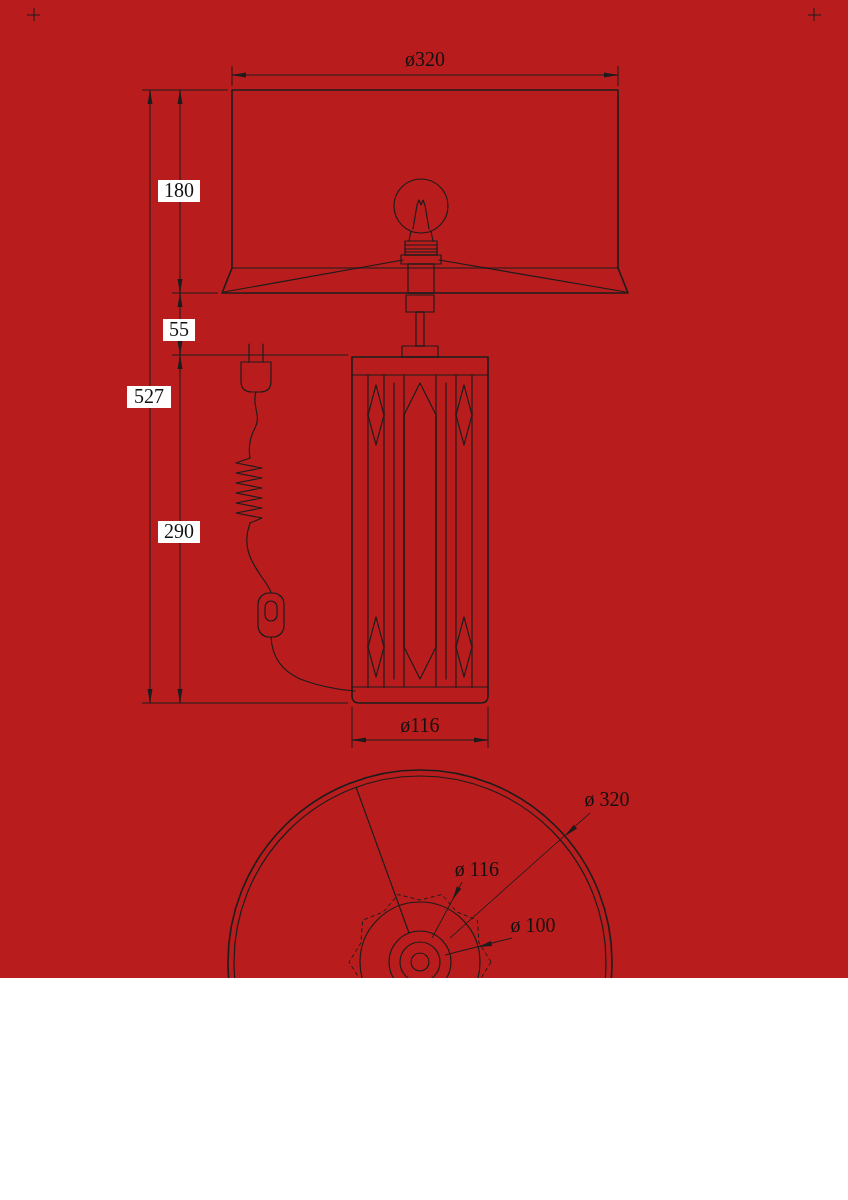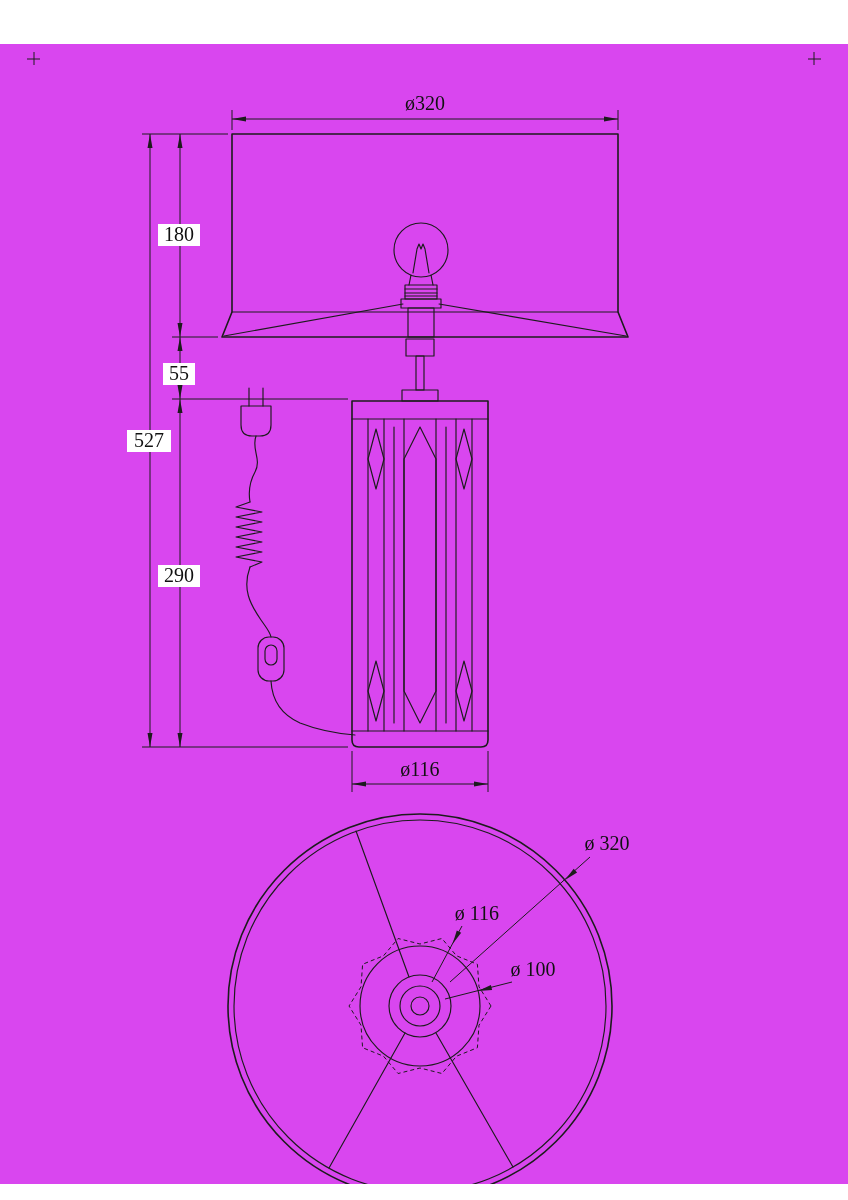--- a/index.html
+++ b/index.html
@@ -1,16 +1,16 @@
 <!DOCTYPE html>
 <html><head>
 <meta charset="utf-8">
 <style>
   html,body{margin:0;padding:0;background:#ffffff;}
-  .page{width:848px;height:1140px;background:#d946ef;position:relative;overflow:hidden;margin-top:44px;}
+  .page{width:848px;height:978px;background:#b91c1c;position:relative;overflow:hidden;}
   svg{display:block;}
   .ol{fill:none;stroke:#1c1c1c;stroke-width:1.6;stroke-linejoin:round;stroke-linecap:round;}
   .md{fill:none;stroke:#1c1c1c;stroke-width:1.15;stroke-linejoin:round;stroke-linecap:round;}
   .dim{fill:none;stroke:#1c1c1c;stroke-width:1;}
   .dash{fill:none;stroke:#1c1c1c;stroke-width:1;stroke-dasharray:4 3;}
   .arr{fill:#1c1c1c;stroke:none;}
   .bg{fill:#ffffff;stroke:none;}
   .dimtext{font-family:"Liberation Serif",serif;font-size:20px;fill:#111111;}
   .mid{text-anchor:middle;}
 </style>

